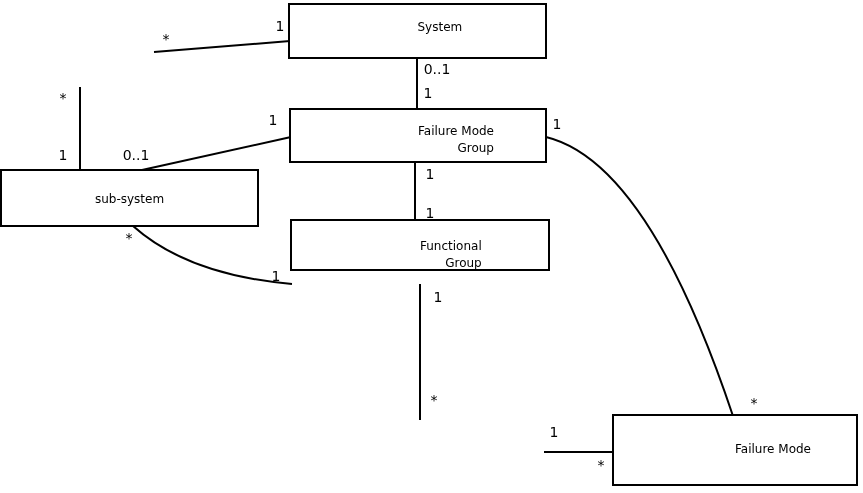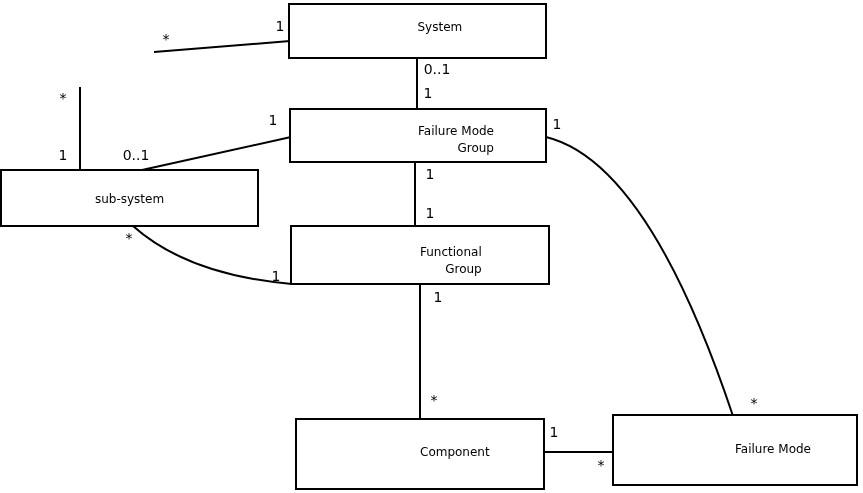--- a/index.html
+++ b/index.html
@@ -48,21 +48,21 @@
     line-height: 14px;
     color: #000000;
     transform: translate(-50%, -50%);
     white-space: nowrap;
   }
   
   #box-derived-failure-mode { left: 3px;   top: 15px;  width: 152px; height: 73px; }
   #box-system               { left: 288px; top: 3px;   width: 259px; height: 56px; }
   #box-failure-mode-group   { left: 289px; top: 108px; width: 258px; height: 55px; }
   #box-sub-system           { left: 0px;   top: 169px; width: 259px; height: 58px; padding-left: 29px; }
-  #box-functional-group     { left: 290px; top: 225px; width: 260px; height: 60px; }
+  #box-functional-group     { left: 290px; top: 219px; width: 260px; height: 52px; }
   #box-component            { left: 295px; top: 418px; width: 250px; height: 72px; }
   #box-failure-mode         { left: 612px; top: 414px; width: 246px; height: 72px; }
 </style>
 </head>
 <body>
 
 <div class="canvas">
 
   <svg class="wires" width="863" height="493" viewBox="0 0 863 493">
     <g fill="none" stroke="#000000" stroke-width="2">
@@ -90,23 +90,20 @@
 
   <div class="box" id="box-sub-system">
     <span class="box-label h-center" style="top:20px">sub-system</span>
   </div>
 
   <div class="box" id="box-functional-group">
     <span class="box-label" style="top:17px">Functional
 Group</span>
   </div>
 
-  <div class="box" id="box-component">
-    <span class="box-label" style="top:24px">Component</span>
-  </div>
 
   <div class="box" id="box-failure-mode">
     <span class="box-label" style="top:25px">Failure Mode</span>
   </div>
 
   <div id="mult-layer">
       <span class="mult" style="left: 166px; top: 39px;">*</span>
       <span class="mult" style="left: 280px; top: 26px;">1</span>
       <span class="mult" style="left: 437px; top: 69px;">0..1</span>
       <span class="mult" style="left: 428px; top: 93px;">1</span>

